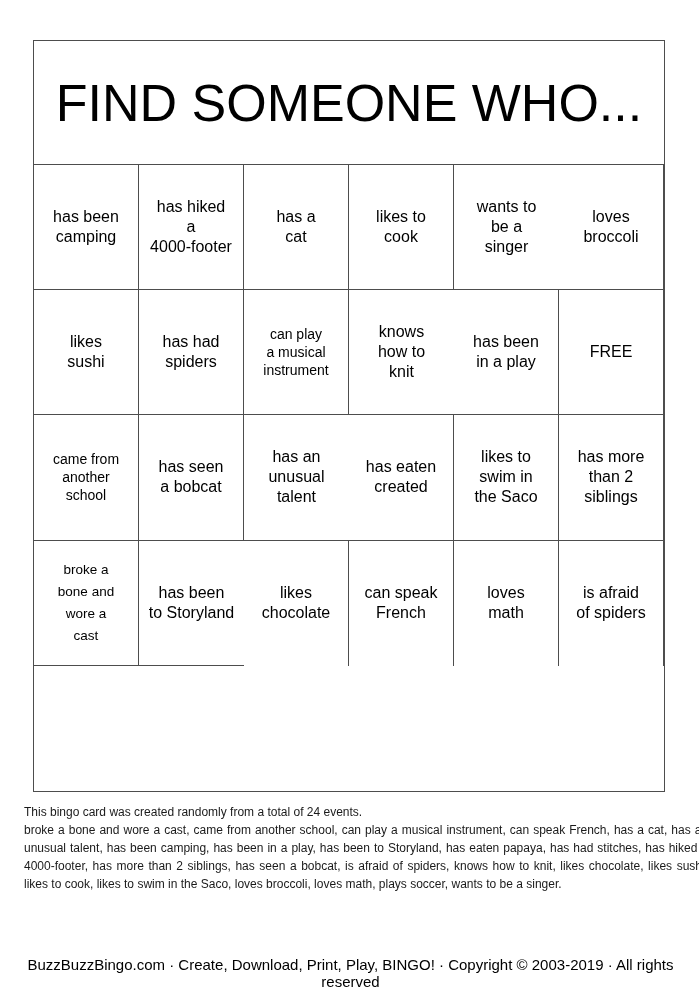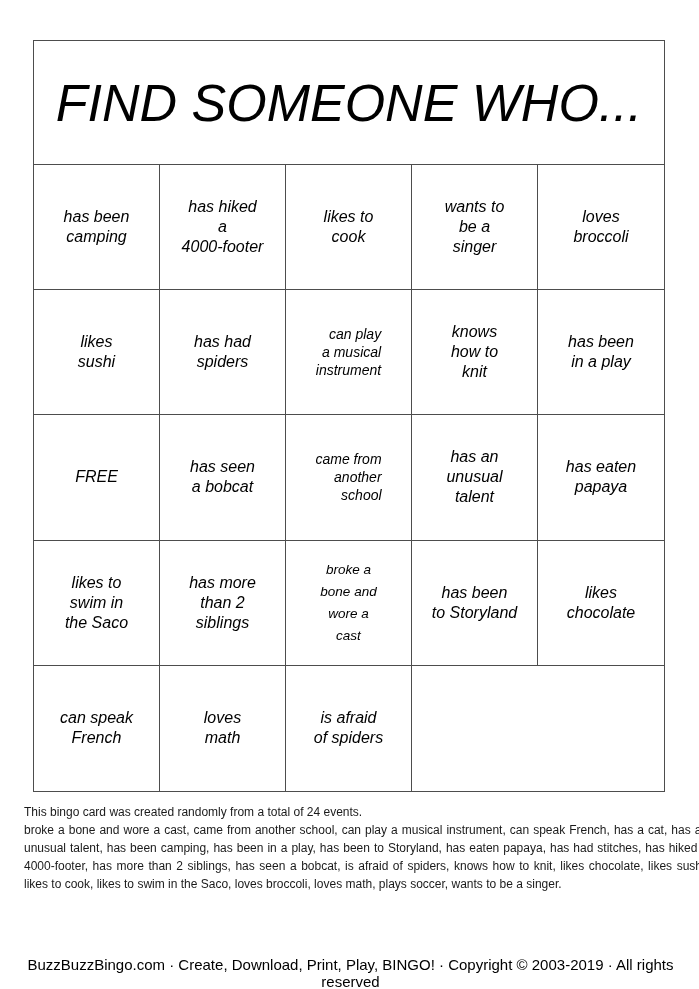--- a/index.html
+++ b/index.html
@@ -21,56 +21,55 @@
   }
   .card {
     position: absolute;
     left: 33px;
     top: 40px;
     width: 632px;
     height: 752px;
     border: 1px solid #4d4d4d;
     box-sizing: border-box;
     background: #ffffff;
-    font-style: italic;
   }
   .card-title {
     height: 123px;
     border-bottom: 1px solid #4d4d4d;
     display: flex;
     align-items: center;
     justify-content: center;
     font-size: 52px;
     letter-spacing: 0px;
     white-space: nowrap;
     color: #000000;
   }
   .grid {
     display: grid;
-    grid-template-columns: repeat(5, 1fr);
+    grid-template-columns: repeat(6, 1fr);
     grid-auto-rows: 125.2px;
   }
   .cell {
     border-right: 1px solid #4d4d4d;
     border-bottom: 1px solid #4d4d4d;
     box-sizing: border-box;
     display: flex;
     align-items: center;
     justify-content: center;
     text-align: center;
     white-space: pre-line;
     font-size: 16px;
     line-height: 20px;
     padding: 2px;
     color: #000000;
     background: #ffffff;
   }
   .cell:nth-child(5n) { border-right: none; }
   .cell:nth-child(n+21) { border-bottom: none; }
-  .cell.small-1 { font-size: 14px; line-height: 18px; text-align: right; }
+  .cell.small-1 { font-size: 14px; line-height: 18px; }
   .cell.small-2 { font-size: 13.5px; line-height: 22px; }
   .fine-print {
     position: absolute;
     left: 24px;
     top: 803px;
     width: 684px;
     font-size: 12px;
     line-height: 18px;
     color: #1a1a1a;
   }
@@ -94,20 +93,22 @@
 
   <div class="card">
     <div class="card-title">FIND SOMEONE WHO...</div>
 
     <div class="grid">
       <div class="cell">has been
 camping</div>
       <div class="cell">has hiked
 a
 4000-footer</div>
+      <div class="cell">has a
+cat</div>
       <div class="cell">likes to
 cook</div>
 
       <div class="cell">wants to
 be a
 singer</div>
       <div class="cell">loves
 broccoli</div>
       <div class="cell">likes
 sushi</div>
@@ -116,31 +117,31 @@
       <div class="cell small-1">can play
 a musical
 instrument</div>
 
       <div class="cell">knows
 how to
 knit</div>
       <div class="cell">has been
 in a play</div>
       <div class="cell">FREE</div>
-      <div class="cell">has seen
-a bobcat</div>
       <div class="cell small-1">came from
 another
 school</div>
+      <div class="cell">has seen
+a bobcat</div>
 
       <div class="cell">has an
 unusual
 talent</div>
       <div class="cell">has eaten
-papaya</div>
+created</div>
       <div class="cell">likes to
 swim in
 the Saco</div>
       <div class="cell">has more
 than 2
 siblings</div>
       <div class="cell small-2">broke a
 bone and
 wore a
 cast</div>

